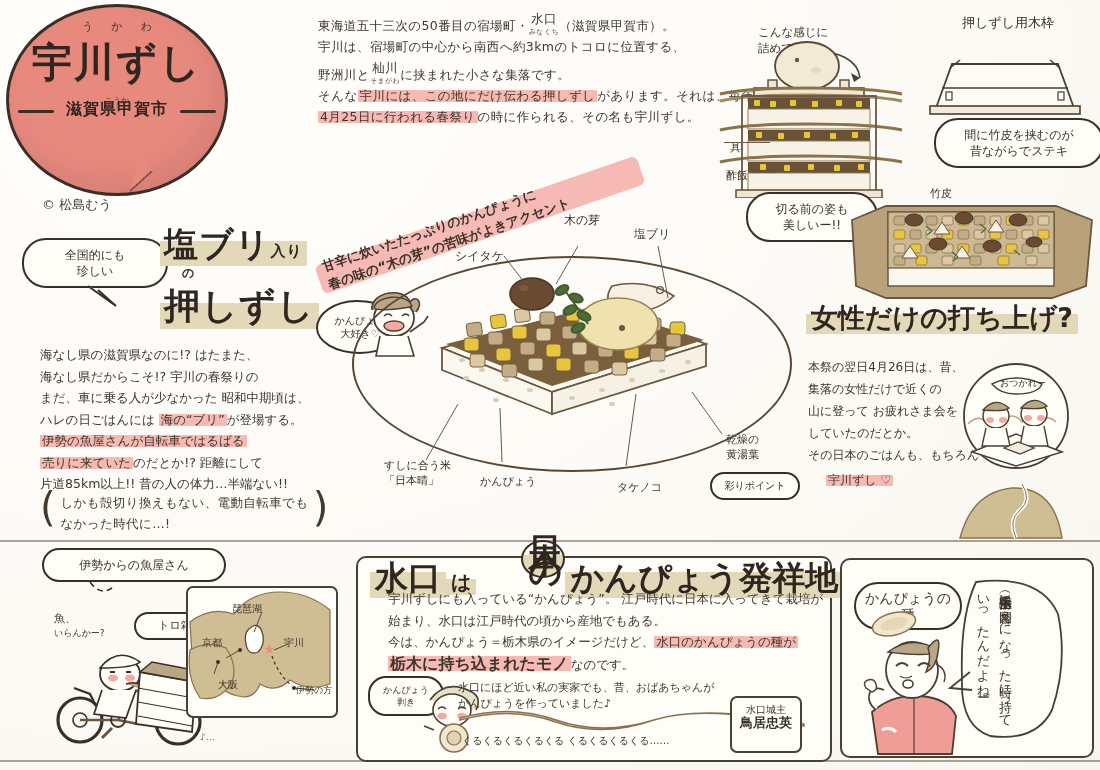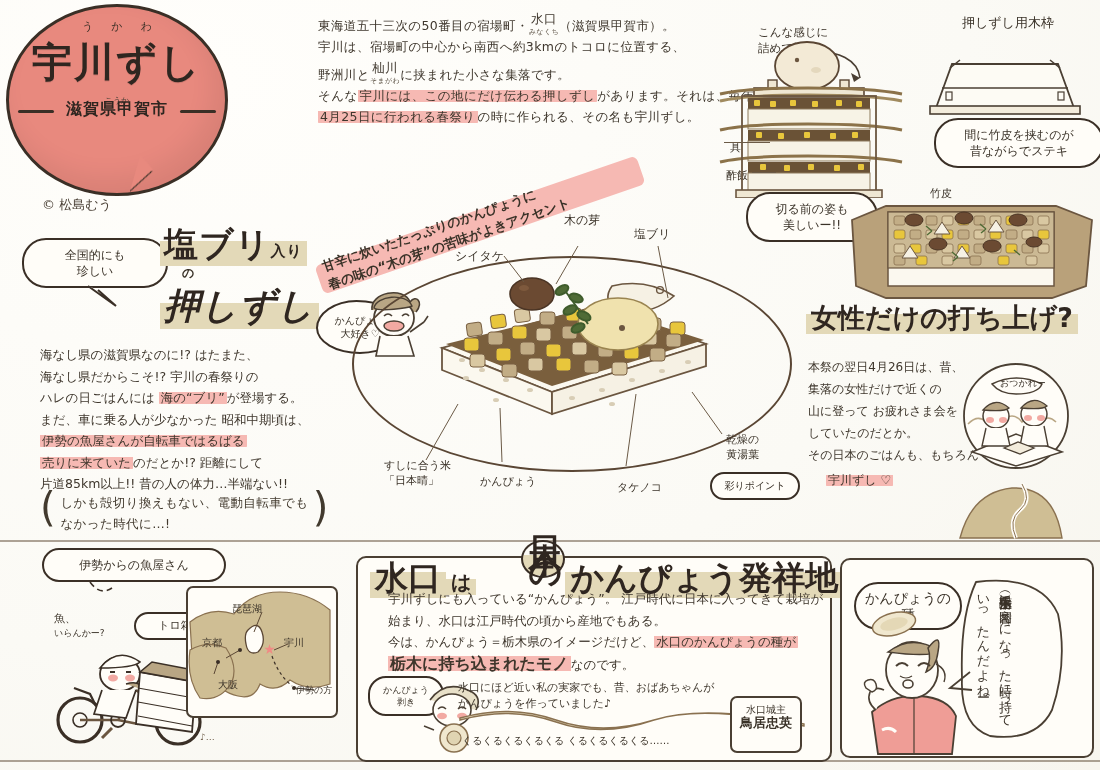--- a/index.html
+++ b/index.html
@@ -306,28 +306,28 @@
   <div class="abs bub" style="left:22px;top:238px;width:122px;">
     <span>全国的にも</span><br><span>珍しい</span>
     <svg style="position:absolute;left:62px;top:44px;" width="40" height="26">
       <path d="M2,2 L30,22 L12,6" fill="#fffdf8" stroke="#3a2f26" stroke-width="2"></path>
     </svg>
   </div>
 
   <div class="abs head-shio">
     <div><span class="l1"><span>塩ブリ</span><span class="sm">入り</span></span></div>
     <div style="margin-left:22px;margin-top:-6px;"><span class="tiny">の</span></div>
-    <div style="margin-top:-4px;font-style:italic;"><span class="l2">押しずし</span></div>
+    <div style="margin-top:-4px;"><span class="l2">押しずし</span></div>
   </div>
 
   <div class="abs body-txt p-shio">
     <div>海なし県の滋賀県なのに!? はたまた、</div>
     <div>海なし県だからこそ!? 宇川の春祭りの</div>
+    <div>まだ、車に乗る人が少なかった 昭和中期頃は、</div>
     <div>ハレの日ごはんには <span class="mk-pink">海の“ブリ”</span>が登場する。</div>
-    <div>まだ、車に乗る人が少なかった 昭和中期頃は、</div>
     <div><span class="mk-pink">伊勢の魚屋さんが自転車ではるばる</span></div>
     <div><span class="mk-pink">売りに来ていた</span>のだとか!? 距離にして</div>
     <div>片道85km以上!! 昔の人の体力…半端ない!!</div>
   </div>
   <div class="abs paren ink" style="left:40px;top:492px;width:300px;">
     <span style="font-size:40px;line-height:0;vertical-align:-14px;">(</span>
     <span style="display:inline-block;vertical-align:top;">
       <span>しかも殻切り換えもない、電動自転車でも</span><br>
       <span>なかった時代に…!</span>
     </span>

